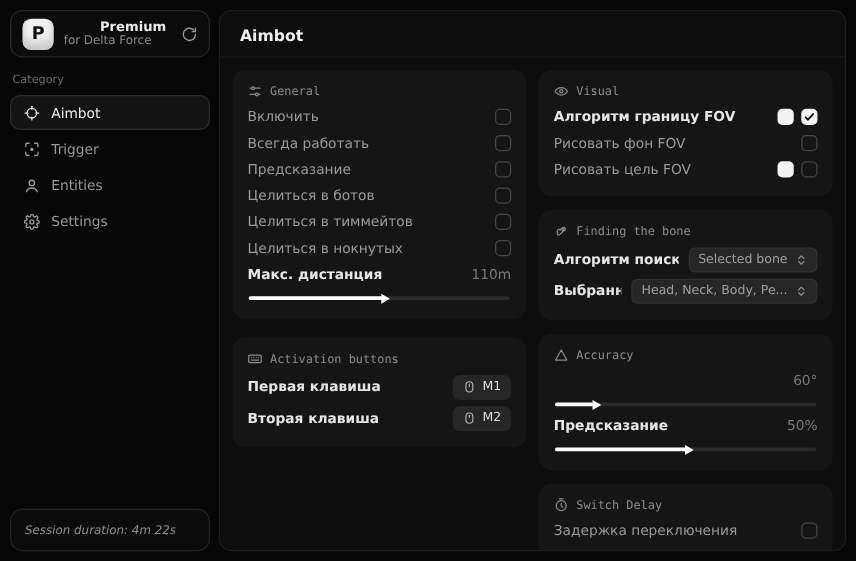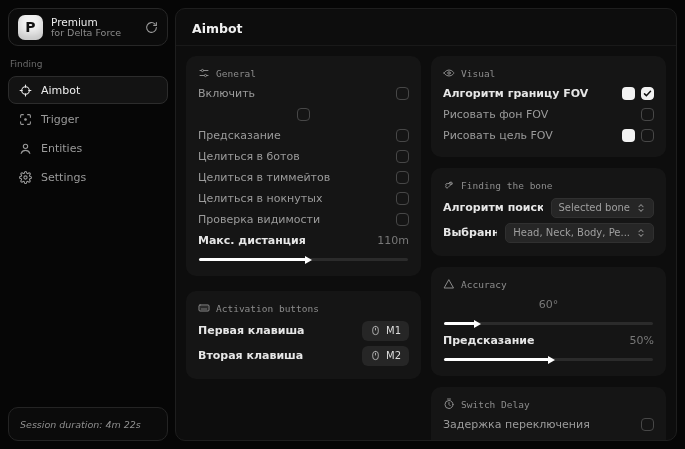--- a/index.html
+++ b/index.html
@@ -18,21 +18,21 @@
   .logo-card {
     height:38px; border:1px solid #272727; border-radius:10px; background:#0b0b0b;
     display:flex; align-items:center; gap:8px; padding:0 9px; flex-shrink:0;
   }
   .logo-badge {
     width:25px; height:25px; border-radius:7px; background:#f2f2f2; color:#111;
     font-weight:bold; font-size:14px; display:flex; align-items:center; justify-content:center;
     box-shadow:inset 0 -6px 8px rgba(0,0,0,.18);
   }
   .logo-text { flex:1; min-width:0; line-height:1.15; }
-  .logo-title { font-size:10.5px; font-weight:normal; color:#ececec; }
+  .logo-title { font-size:10.5px; font-weight:bold; color:#ececec;margin-left:29px; }
   .logo-sub { font-size:9.5px; color:#8b8b8b; }
   .logo-refresh { color:#9a9a9a; }
   .category-label { margin:13px 2px 7px; font-size:9px; color:#6b6b6b; }
   .nav { display:flex; flex-direction:column; gap:1px; }
   .nav-item {
     height:28px; display:flex; align-items:center; gap:9px; padding:0 10px;
     color:#9a9a9a; font-size:11px; border:1px solid transparent; border-radius:8px; cursor:pointer;
   }
   .nav-item.active { background:#131313; border-color:#2c2c2c; color:#ededed; }
   .nav-icon { width:13px; height:13px; flex-shrink:0; }
@@ -55,21 +55,21 @@
   .col.right { gap:11px; }
 
   .card { background:#151515; border-radius:10px; padding:9px 12px 11px; flex-shrink:0; }
   .card-header {
     display:flex; align-items:center; gap:6px; color:#8c8c8c;
     font-family:"DejaVu Sans Mono","Liberation Mono",monospace; font-size:9.5px;
     margin:2px 0 4px;
   }
   .card-header svg { width:12px; height:12px; }
 
-  .row { min-height:21px; display:flex; align-items:center; justify-content:center; gap:8px; }
+  .row { min-height:21px; display:flex; align-items:center; justify-content:flex-end; gap:8px; }
   .row-label { font-size:11px; color:#9b9b9b; white-space:nowrap; overflow:hidden; flex:1; min-width:0; }
   .row-label.strong { color:#e6e6e6; font-weight:bold; }
   .row-value { font-size:11px; color:#787878; white-space:nowrap; }
   .row-controls { display:flex; align-items:center; gap:6px; flex-shrink:0; }
 
   .checkbox {
     width:13px; height:13px; border-radius:4px; border:1.4px solid #474747;
     background:transparent; flex-shrink:0; display:flex; align-items:center; justify-content:center;
     cursor:pointer;
   }
@@ -108,21 +108,21 @@
       <div class="logo-sub">for Delta Force</div>
     </div>
     <span class="logo-refresh">
       <svg width="13" height="13" viewBox="0 0 24 24" fill="none" stroke="currentColor" stroke-width="2" stroke-linecap="round">
         <path d="M21 12a9 9 0 1 1-2.6-6.4"></path>
           <polyline points="21 3 21 8 16 8"></polyline>
       </svg>
     </span>
   </div>
 
-  <div class="category-label">Finding</div>
+  <div class="category-label">Category</div>
 
   <div class="nav">
     <div class="nav-item active">
       <span class="nav-icon">
         <svg viewBox="0 0 24 24" fill="none" stroke="currentColor" stroke-width="2" stroke-linecap="round">
           <circle cx="12" cy="12" r="7"></circle>
             <line x1="12" y1="2" x2="12" y2="6"></line>
             <line x1="12" y1="18" x2="12" y2="22"></line>
             <line x1="2" y1="12" x2="6" y2="12"></line>
             <line x1="18" y1="12" x2="22" y2="12"></line>
@@ -187,40 +187,37 @@
                 <circle cx="15" cy="17" r="2.2" fill="#151515"></circle>
             </svg>
           </span>
           <span>General</span>
         </div>
         <div class="row">
           <span class="row-label">Включить</span>
           <span class="checkbox"></span>
         </div>
         <div class="row">
+          <span class="row-label">Всегда работать</span>
           <span class="checkbox"></span>
         </div>
         <div class="row">
           <span class="row-label">Предсказание</span>
           <span class="checkbox"></span>
         </div>
         <div class="row">
           <span class="row-label">Целиться в ботов</span>
           <span class="checkbox"></span>
         </div>
         <div class="row">
           <span class="row-label">Целиться в тиммейтов</span>
           <span class="checkbox"></span>
         </div>
         <div class="row">
           <span class="row-label">Целиться в нокнутых</span>
-          <span class="checkbox"></span>
-        </div>
-        <div class="row">
-          <span class="row-label">Проверка видимости</span>
           <span class="checkbox"></span>
         </div>
         <div class="row">
           <span class="row-label strong">Макс. дистанция</span>
           <span class="row-value">110m</span>
         </div>
         <div class="slider">
           <div class="slider-fill" style="width: 51%;"></div>
         </div>
       </div>

